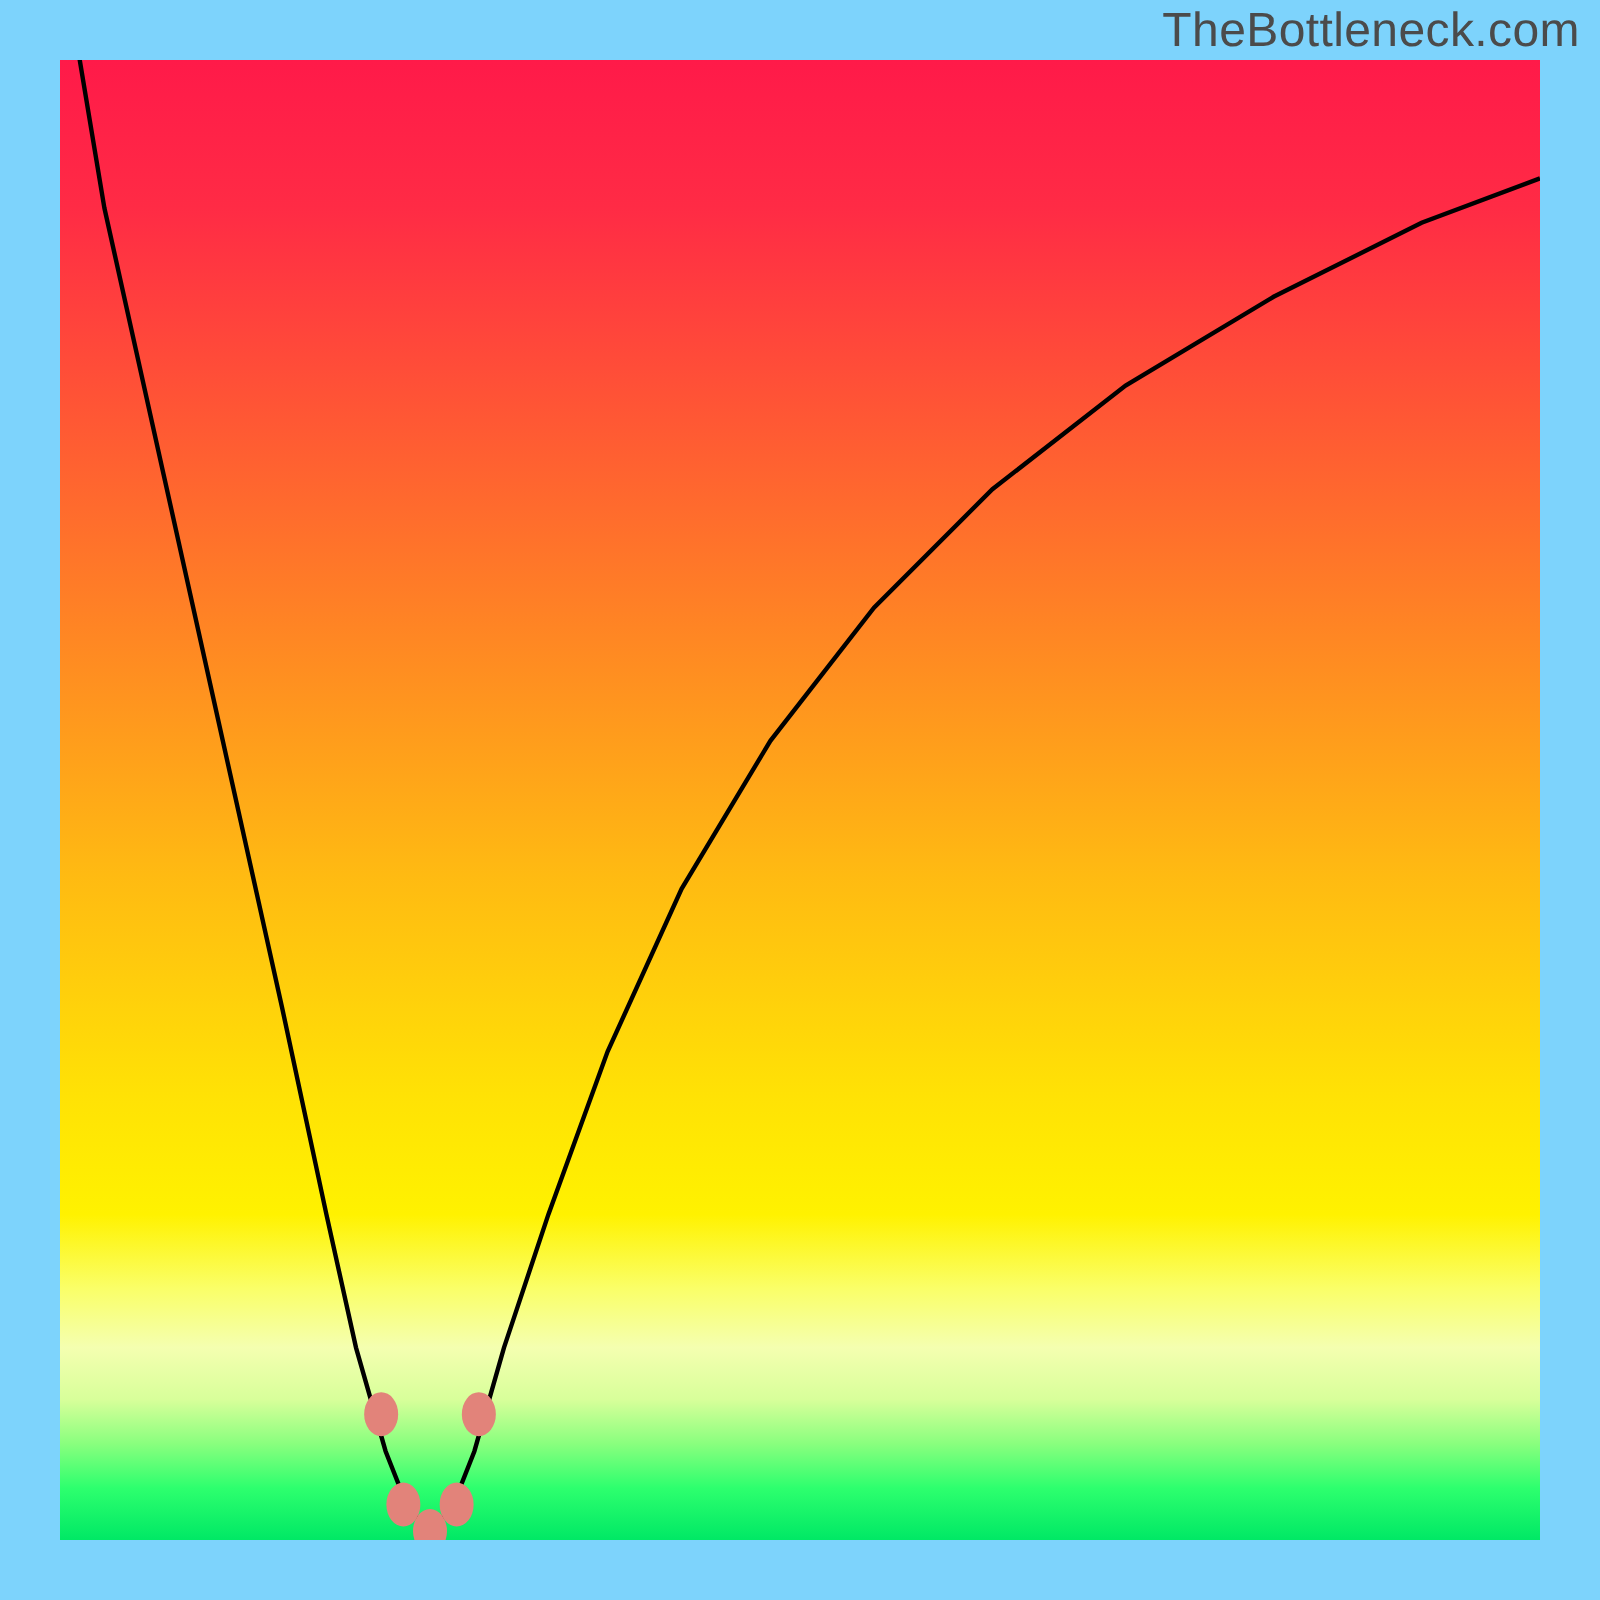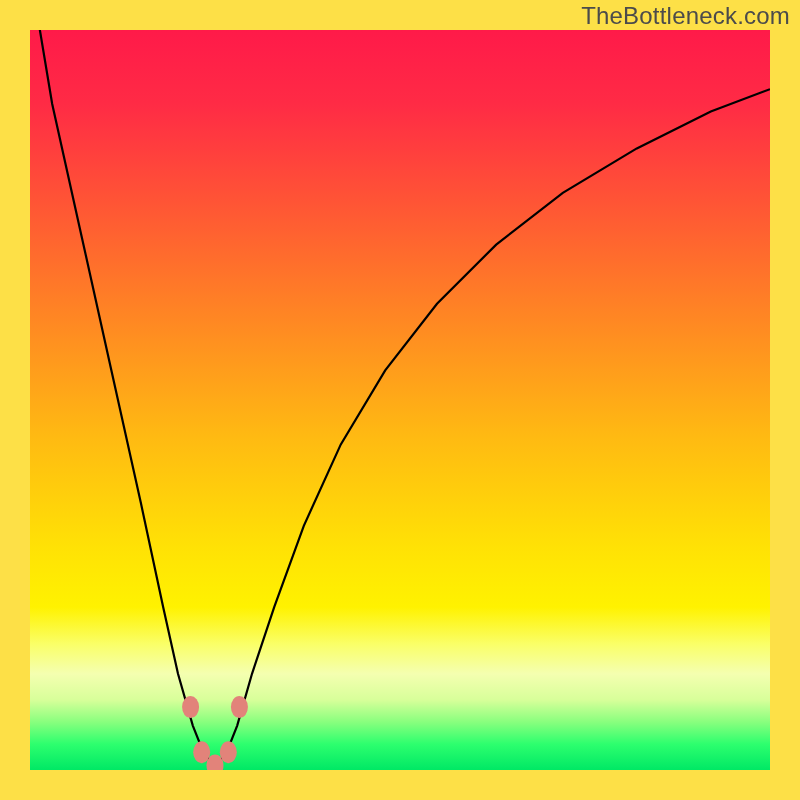--- a/index.html
+++ b/index.html
@@ -10,21 +10,21 @@
     overflow: hidden;
     background: #000;
     font-family: Arial, Helvetica, sans-serif;
   }
   .frame {
     position: absolute;
     left: 0;
     top: 0;
     width: 800px;
     height: 800px;
-    background: #fde047;
+    background: #7dd3fc;
   }
   .plot-area {
     position: absolute;
     left: 30px;
     top: 30px;
     width: 740px;
     height: 740px;
     overflow: hidden;
   }
   .plot-area svg {

